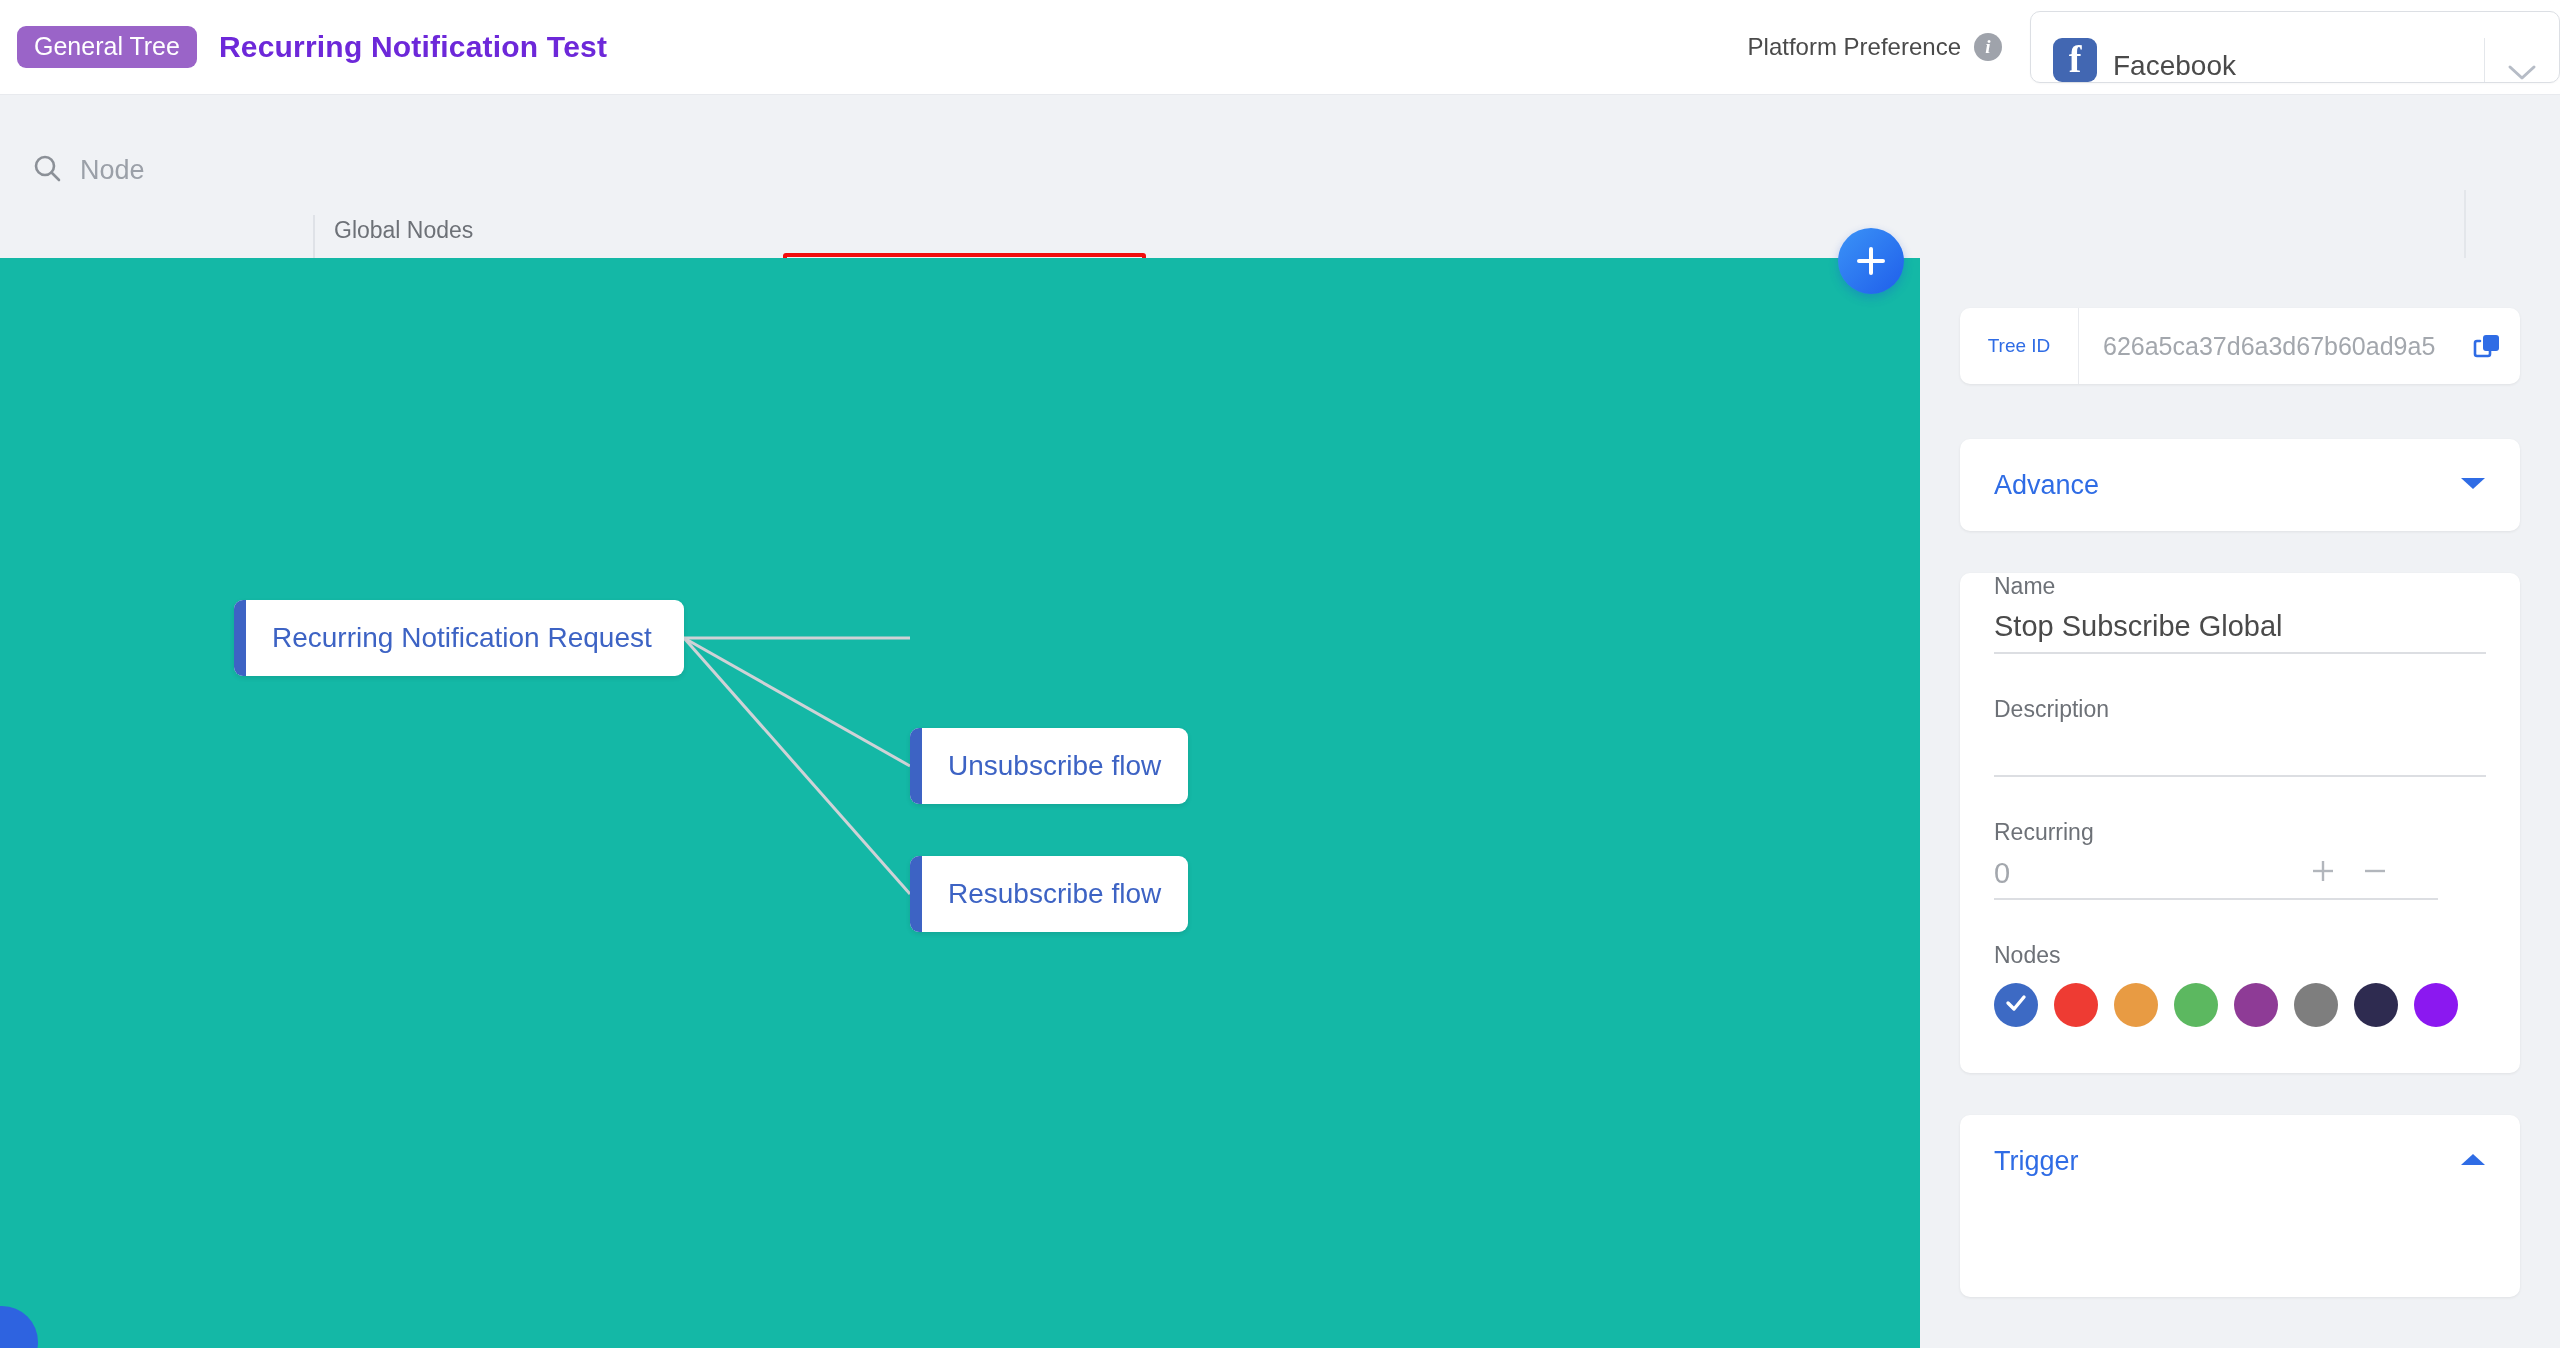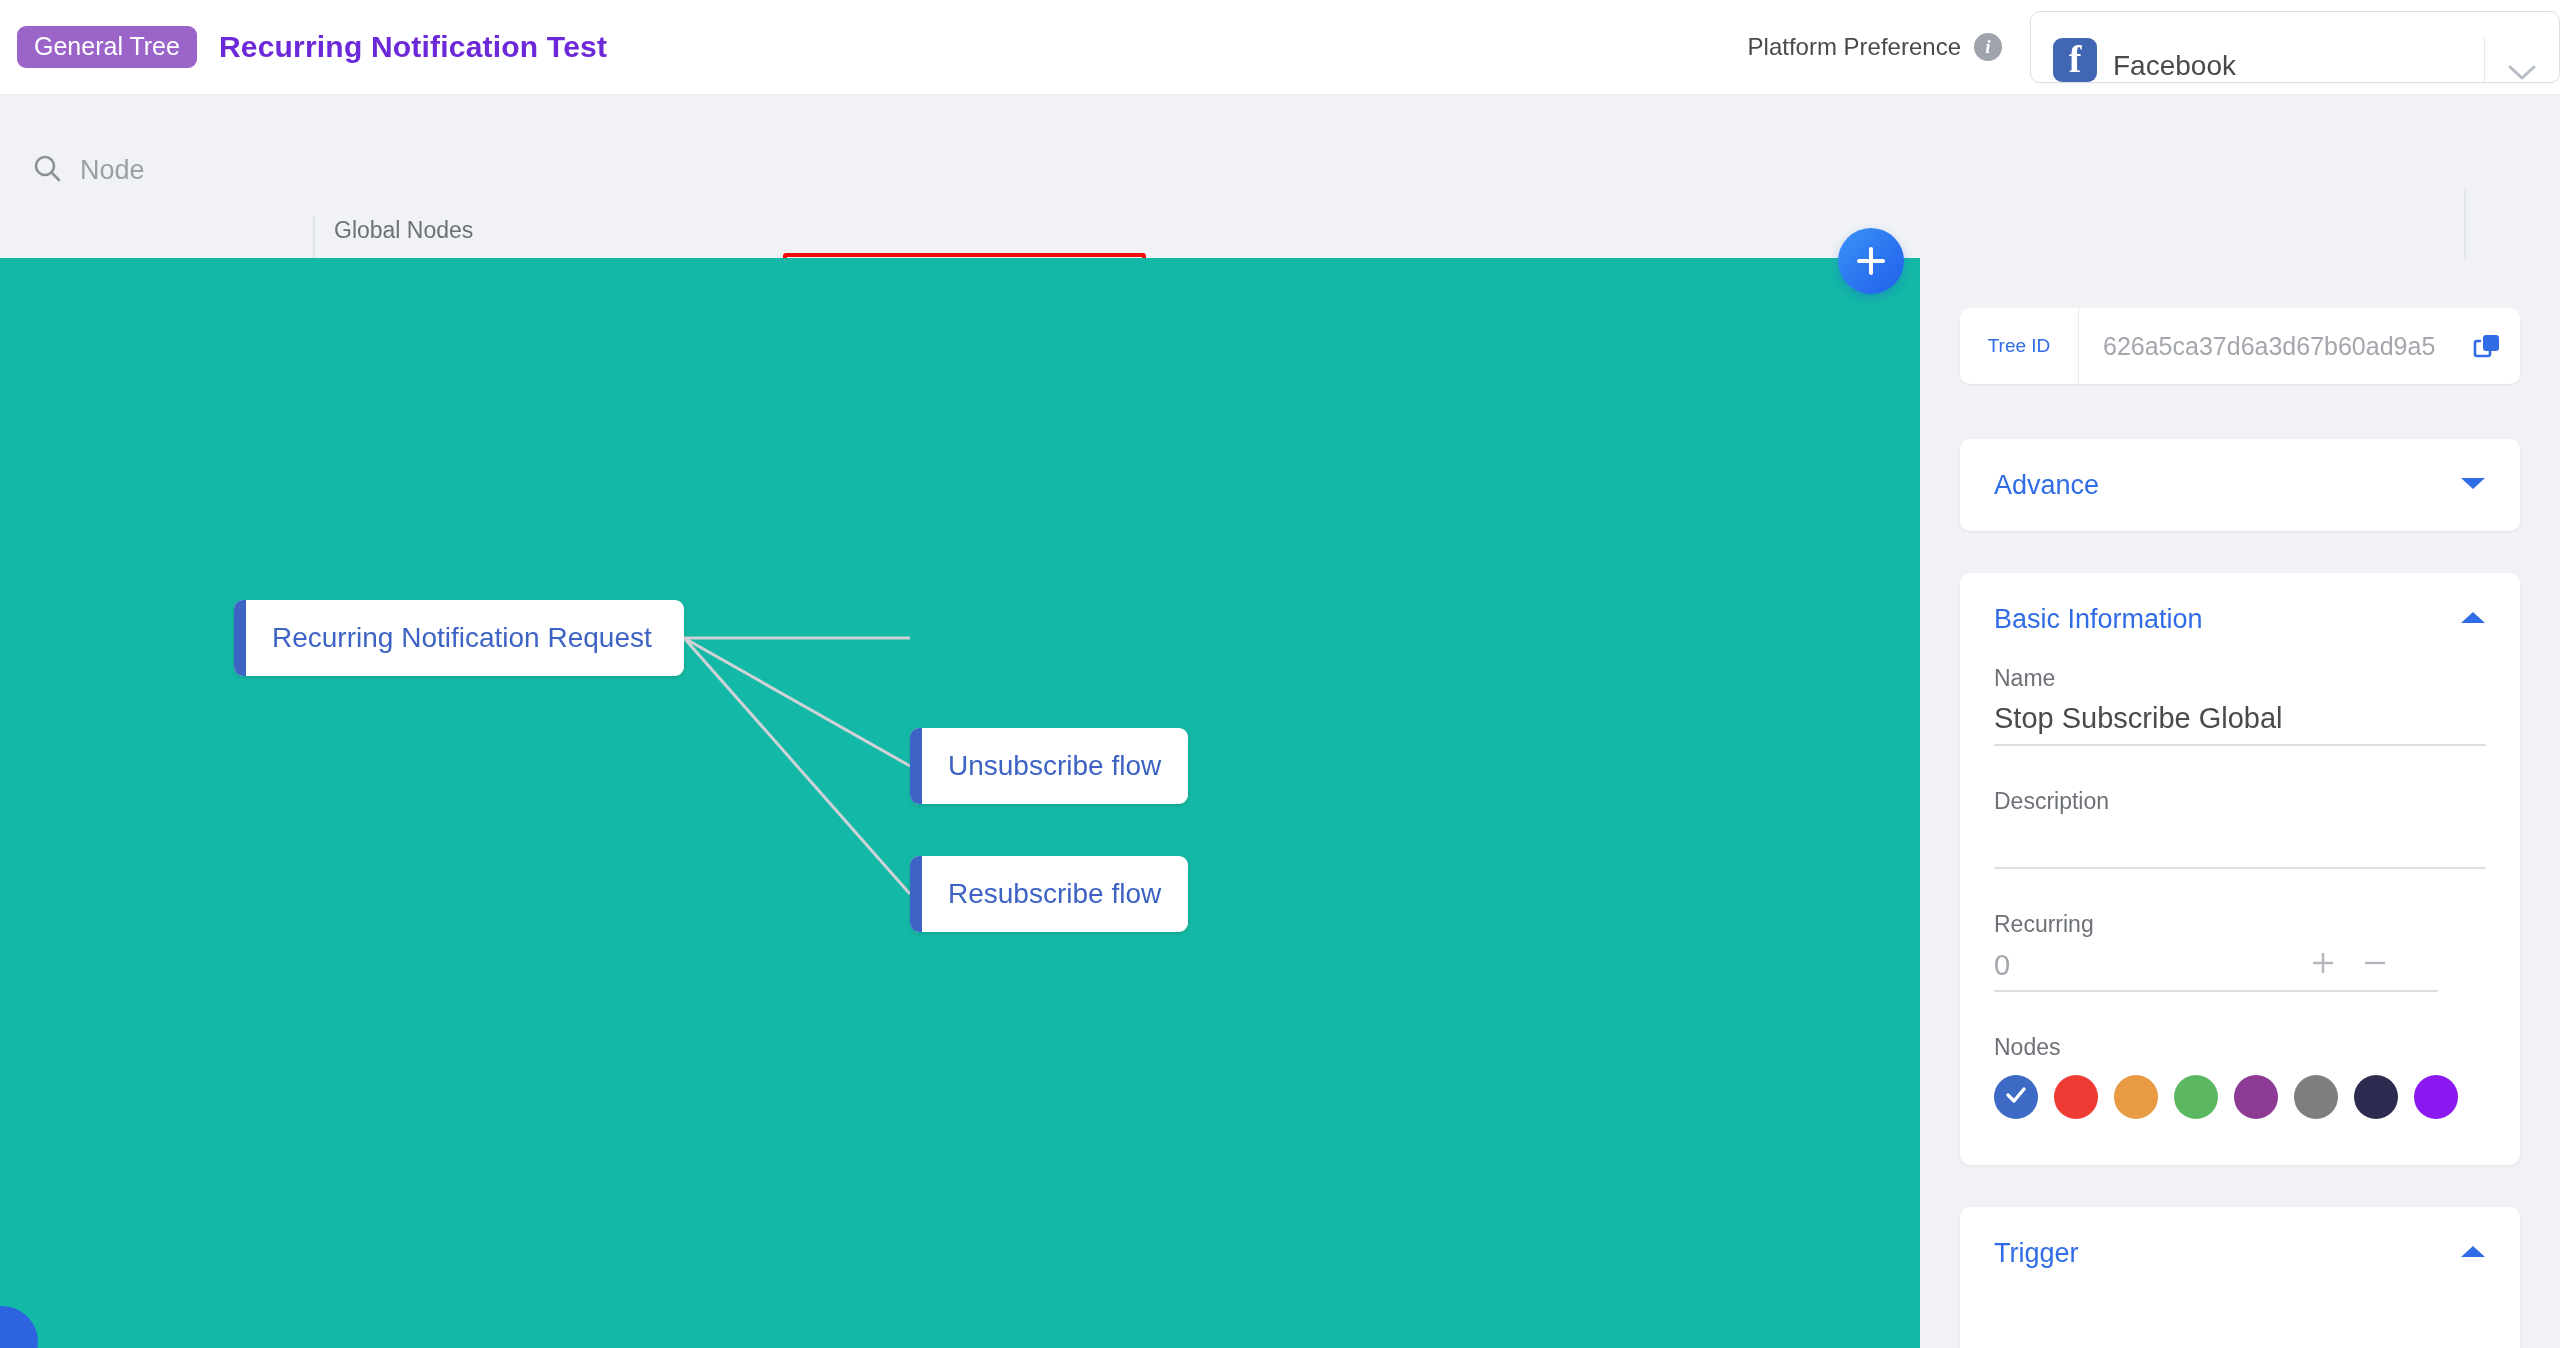--- a/index.html
+++ b/index.html
@@ -317,28 +317,20 @@
         <span class="section-title">Advance</span>
         <span class="caret">
           <svg width="26" height="15" viewBox="0 0 26 15">
               <path d="M1 2 L13 13 L25 2 Z" fill="currentColor"></path>
             </svg>
         </span>
       </div>
     </div>
 
     <div class="card section-card">
-      <div class="section-head">
-        <span class="section-title">Basic Information</span>
-        <span class="caret">
-          <svg width="26" height="15" viewBox="0 0 26 15">
-              <path d="M1 13 L13 2 L25 13 Z" fill="currentColor"></path>
-            </svg>
-        </span>
-      </div>
 
       <div class="field">
         <div class="field-label">Name</div>
         <div class="field-value">Stop Subscribe Global</div>
       </div>
 
       <div class="field-spacer"></div>
 
       <div class="field">
         <div class="field-label">Description</div>

